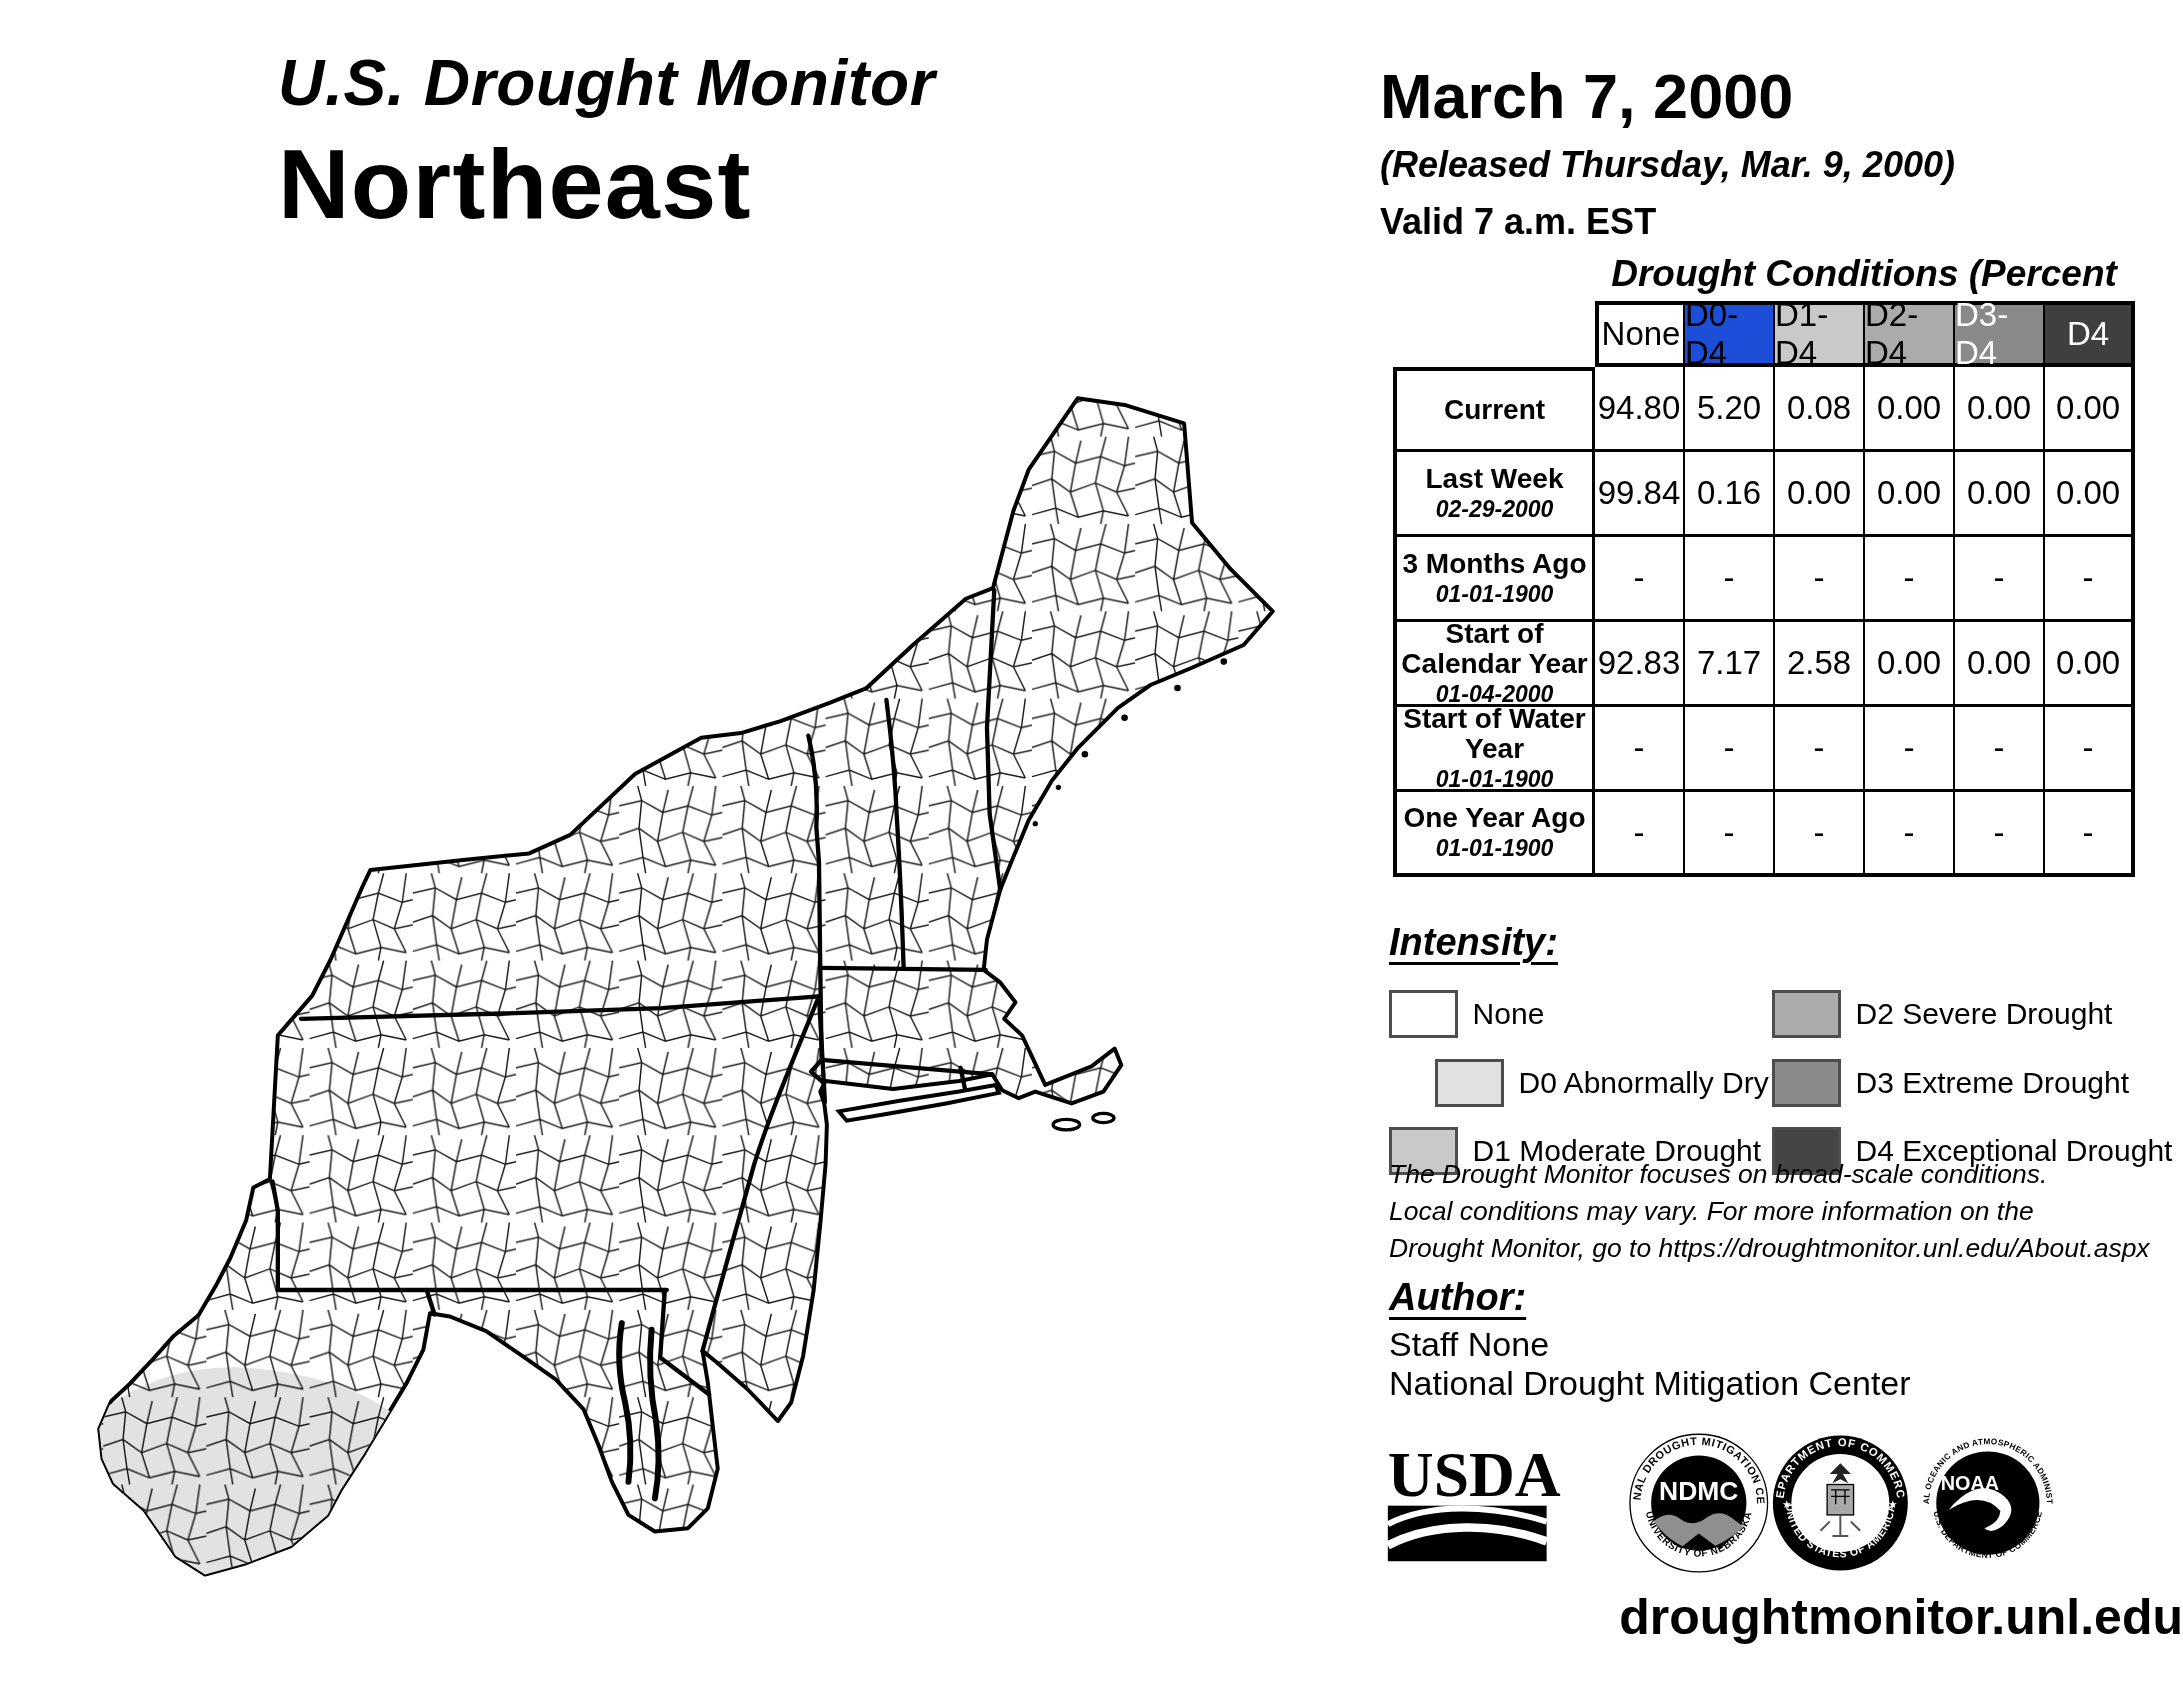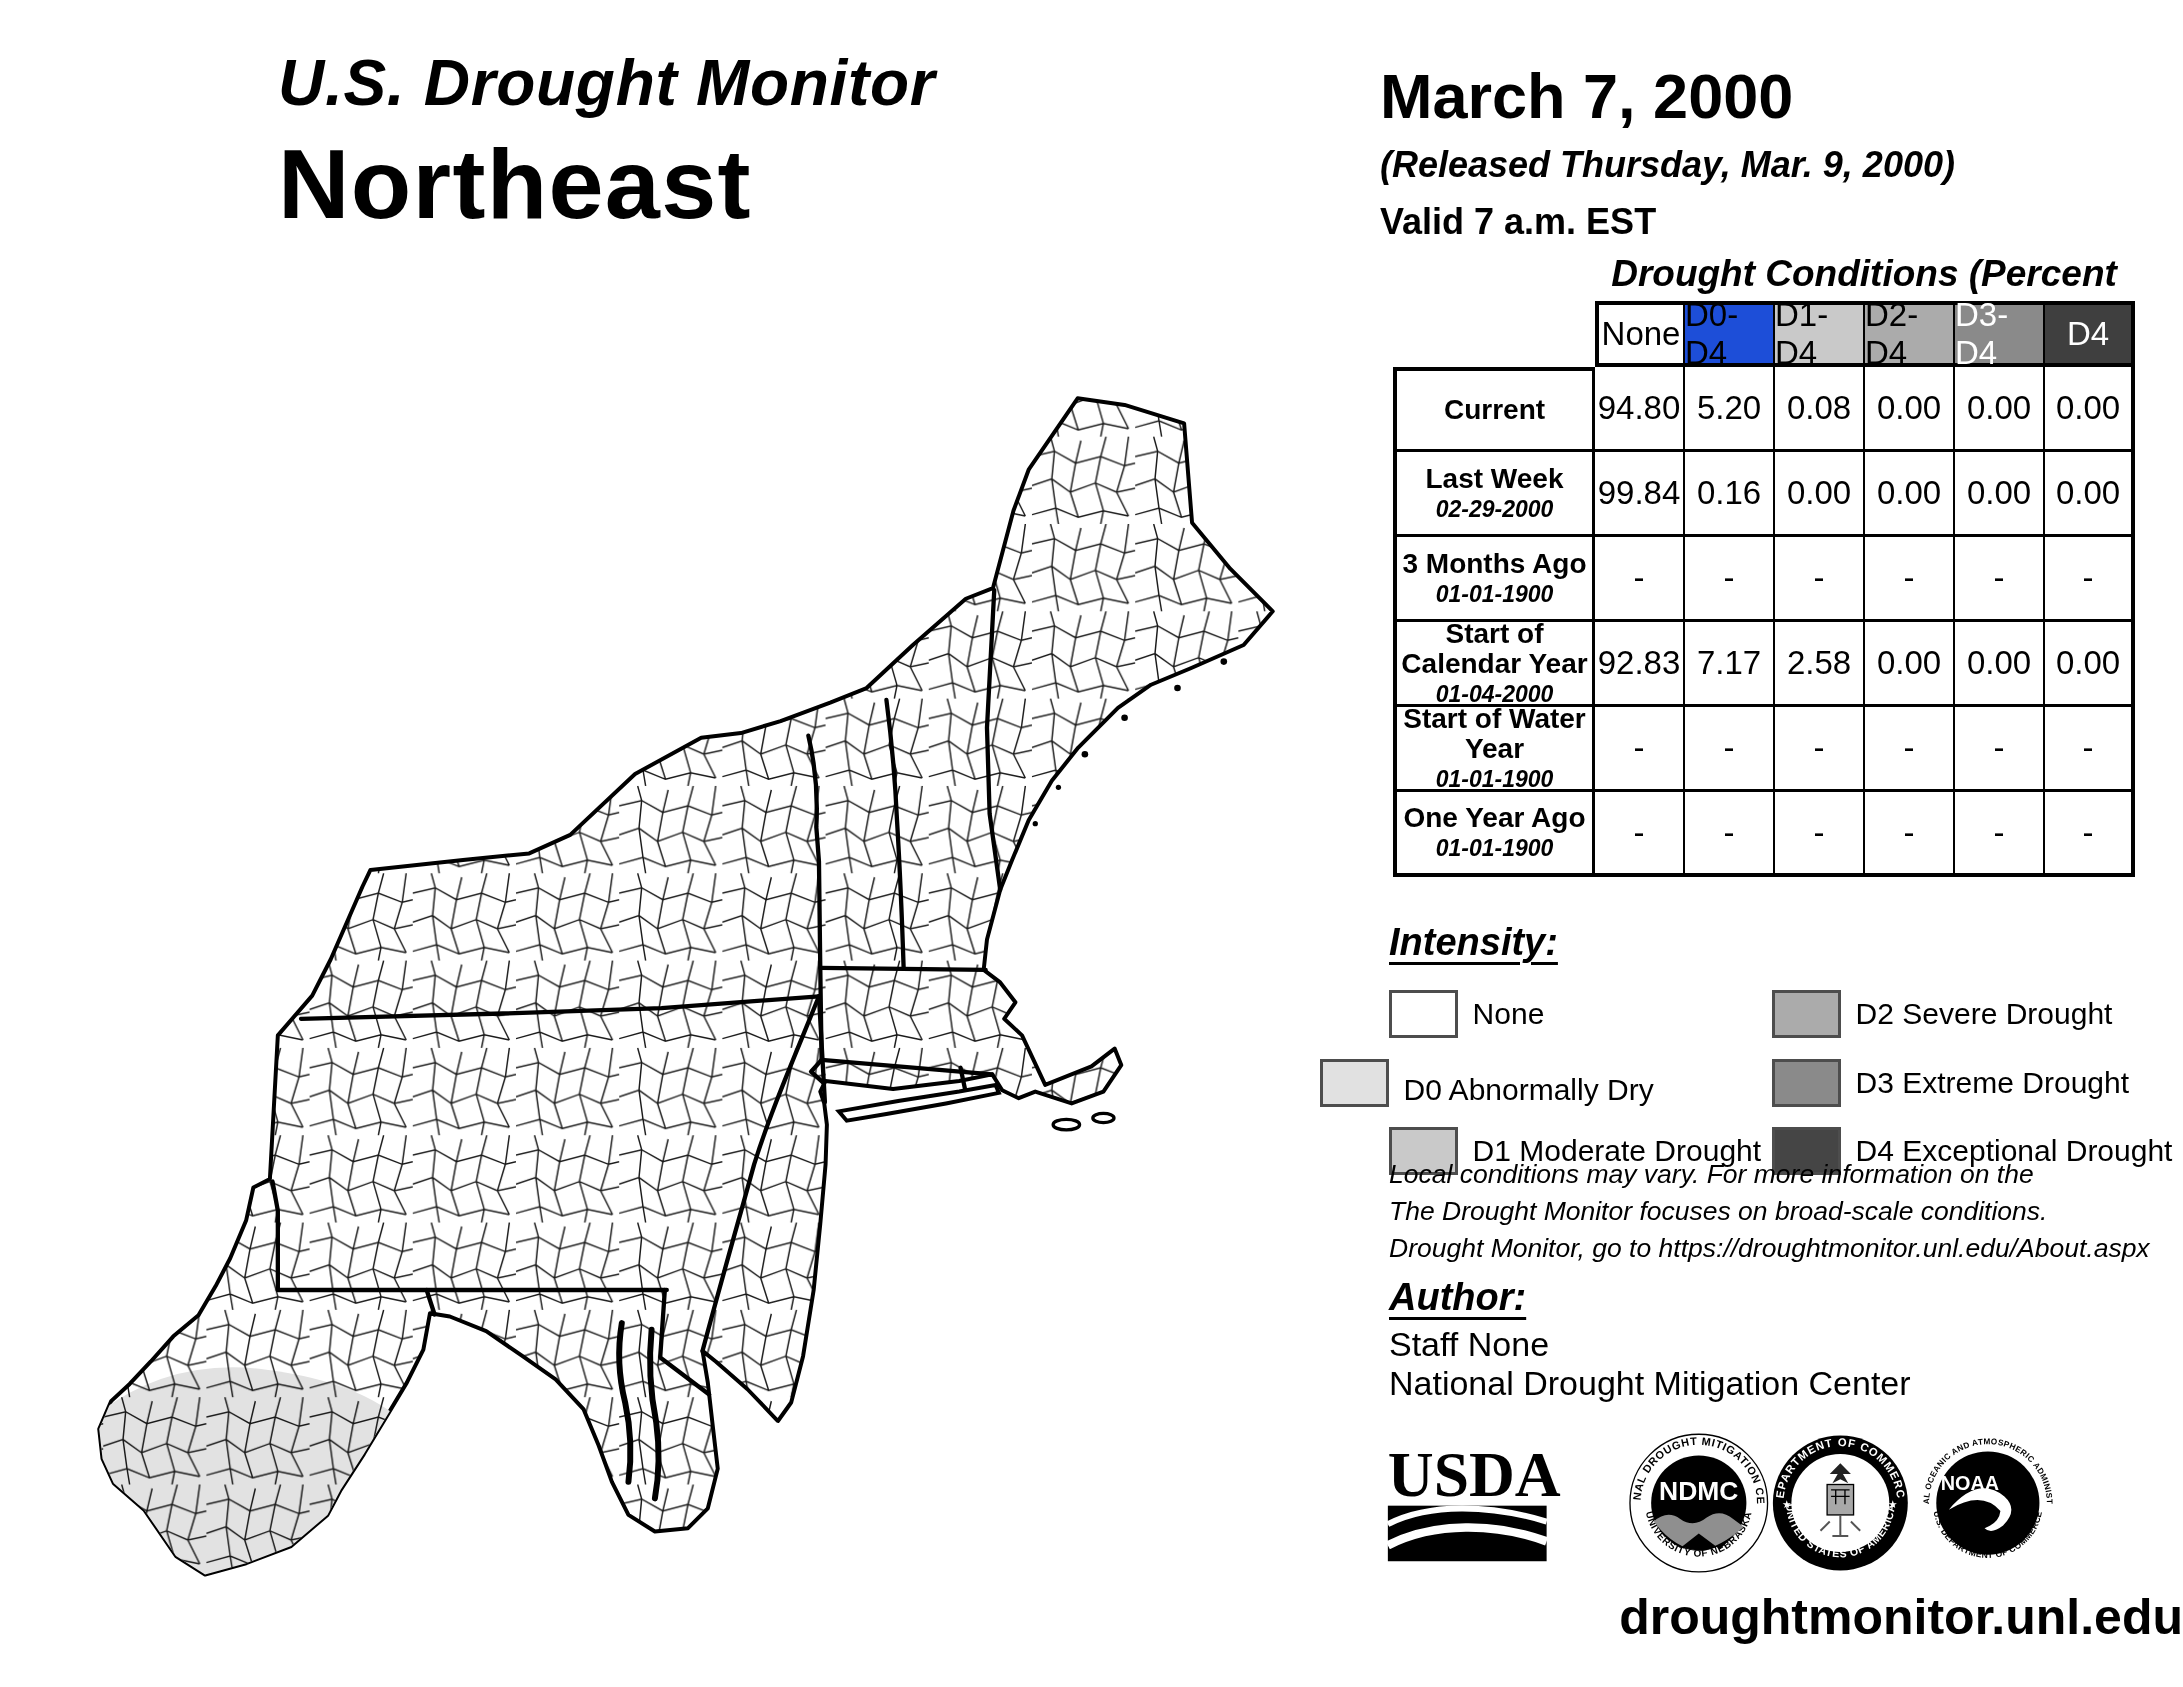--- a/index.html
+++ b/index.html
@@ -290,21 +290,21 @@
   <div class="vc rowLast">-</div>
   <div class="vc rowLast colLast">-</div>
 </div>
 
 <div id="legend-heading" class="abs">Intensity:</div>
 
 <div class="abs leg-row" style="left:1389px;top:990px;">
   <div class="swatch sw-none"></div>
   <div class="leg-label">None</div>
 </div>
-<div class="abs leg-row" style="left:1320px;top:1059px;align-items:flex-end;">
+<div class="abs leg-row" style="left:1435px;top:1059px;">
   <div class="swatch sw-d0"></div>
   <div class="leg-label">D0 Abnormally Dry</div>
 </div>
 <div class="abs leg-row" style="left:1389px;top:1127px;">
   <div class="swatch sw-d1"></div>
   <div class="leg-label">D1 Moderate Drought</div>
 </div>
 <div class="abs leg-row" style="left:1772px;top:990px;">
   <div class="swatch sw-d2"></div>
   <div class="leg-label">D2 Severe Drought</div>
@@ -312,22 +312,22 @@
 <div class="abs leg-row" style="left:1772px;top:1059px;">
   <div class="swatch sw-d3"></div>
   <div class="leg-label">D3 Extreme Drought</div>
 </div>
 <div class="abs leg-row" style="left:1772px;top:1127px;">
   <div class="swatch sw-d4"></div>
   <div class="leg-label">D4 Exceptional Drought</div>
 </div>
 
 <div id="disclaimer" class="abs">
+  <div>The Drought Monitor focuses on broad-scale conditions.</div>
   <div>Local conditions may vary. For more information on the</div>
-  <div>The Drought Monitor focuses on broad-scale conditions.</div>
   <div>Drought Monitor, go to https://droughtmonitor.unl.edu/About.aspx</div>
 </div>
 
 <div id="author-heading" class="abs">Author:</div>
 <div id="author-name" class="abs">Staff None</div>
 <div id="author-org" class="abs">National Drought Mitigation Center</div>
 
 <div id="footer-url" class="abs">droughtmonitor.unl.edu</div>
 
 

